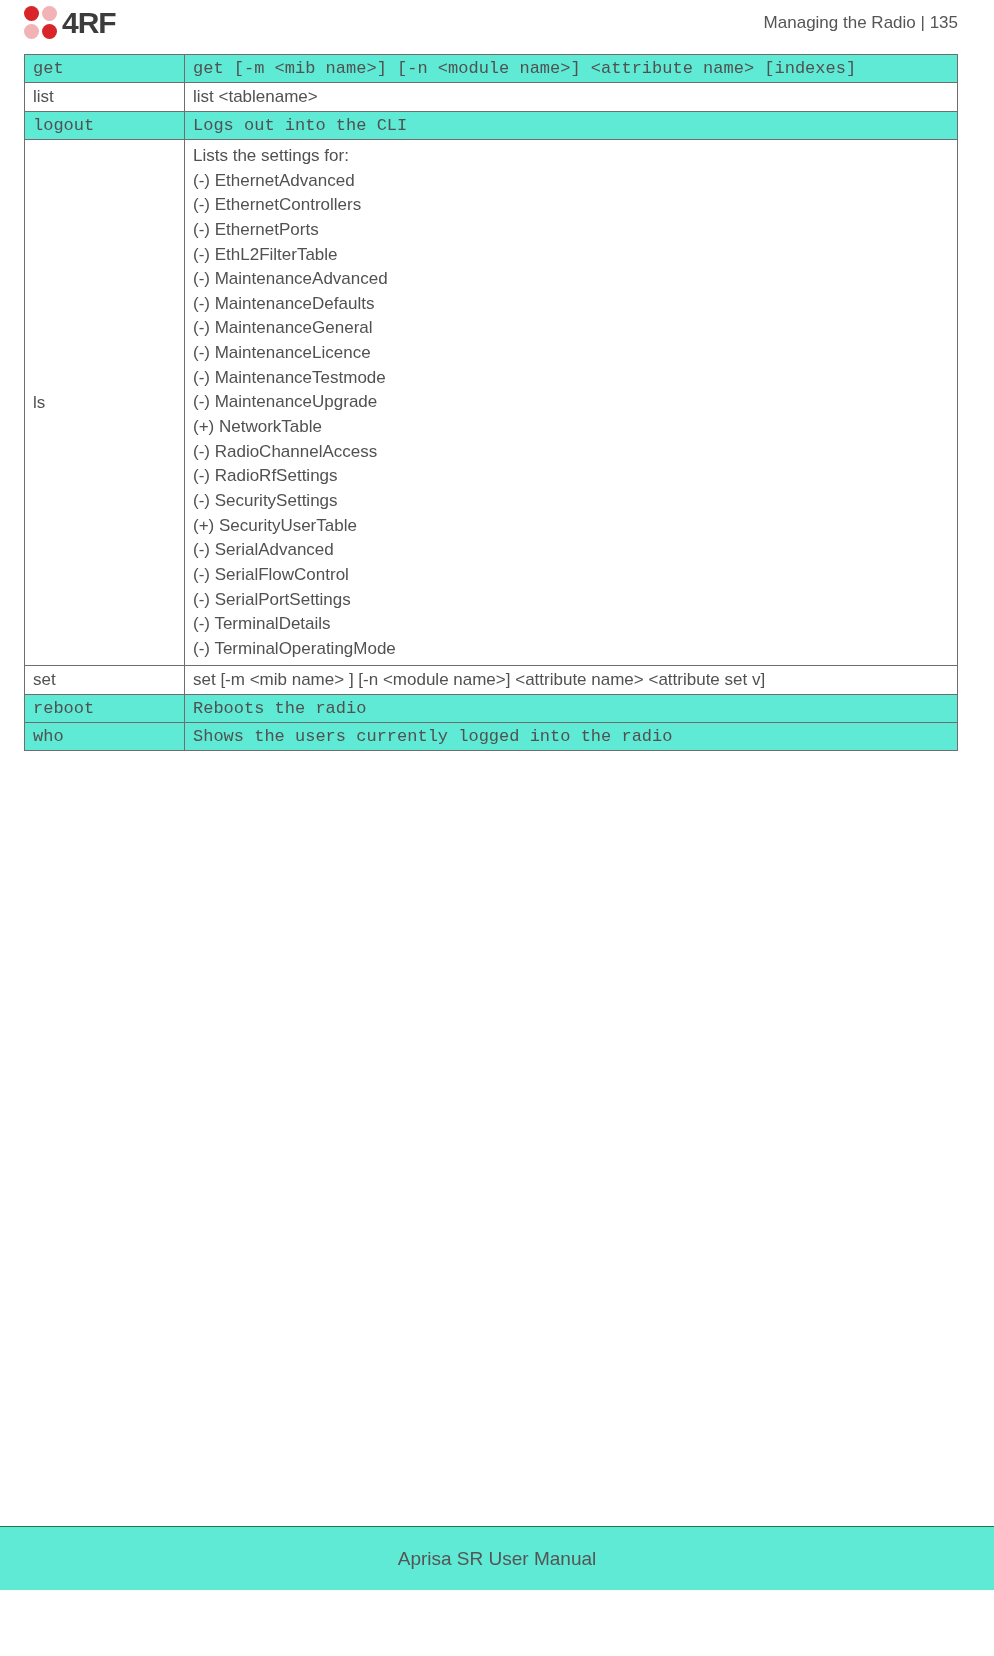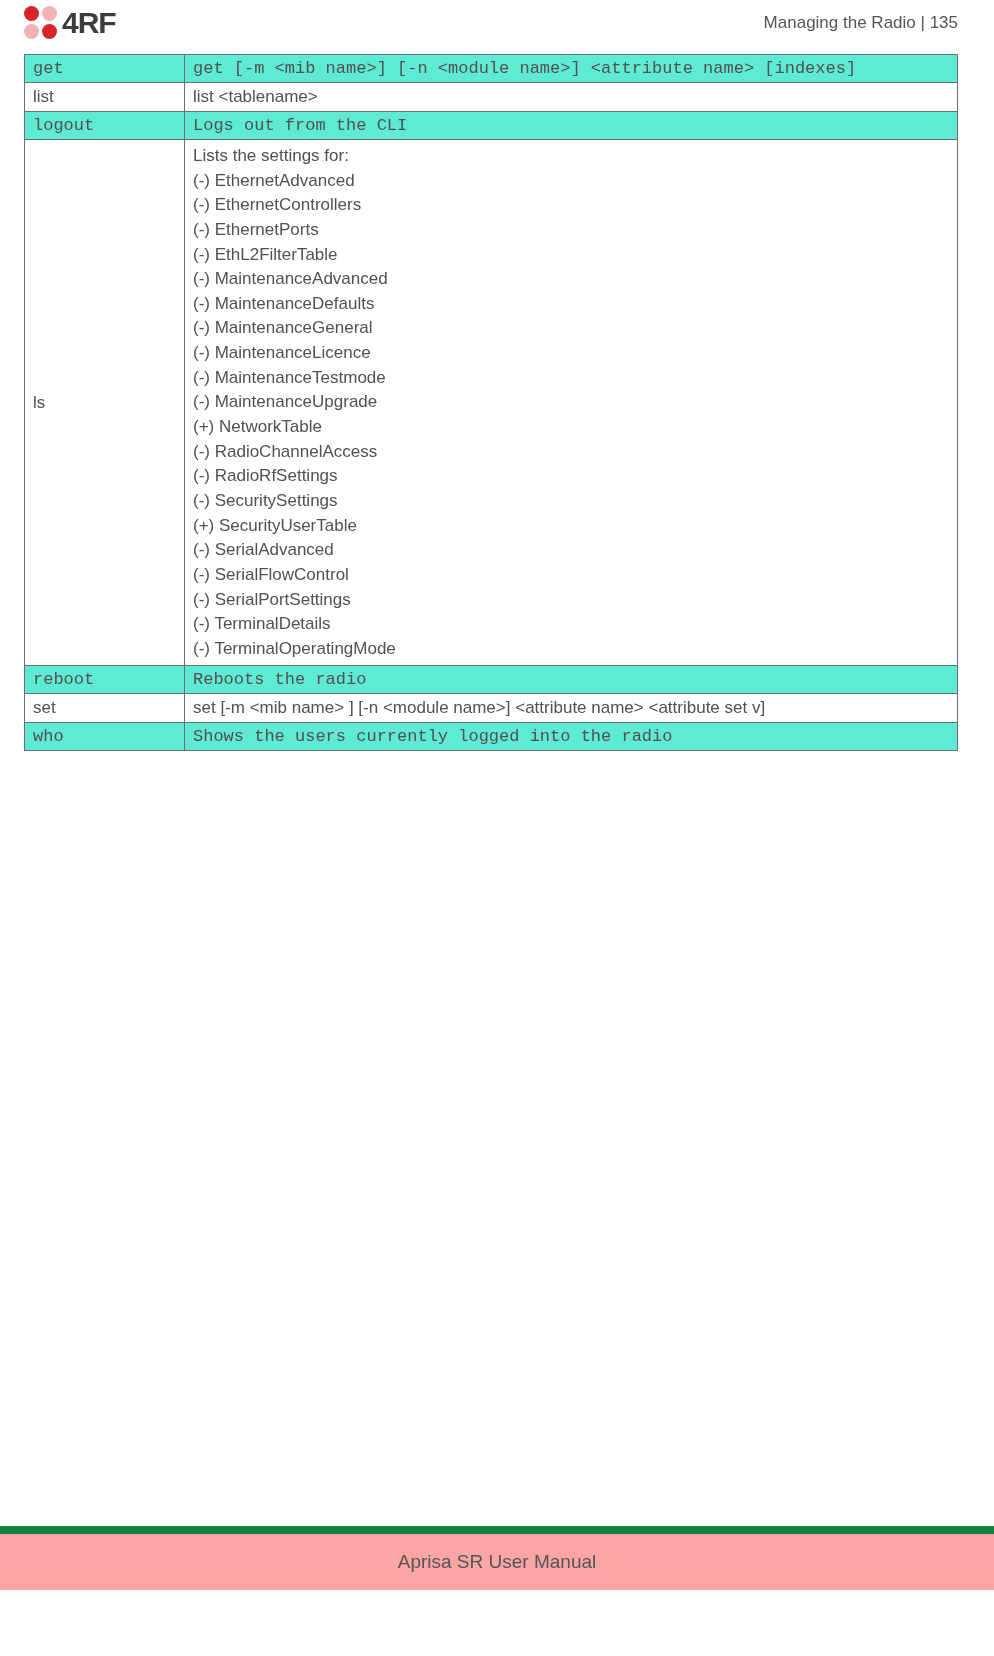--- a/index.html
+++ b/index.html
@@ -71,22 +71,22 @@
   table.cmd td.shade {
     background: #5eead4;
     font-family: Liberation Mono, monospace;
   }
   .ls-block { line-height: 1.45; }
   .footer {
     position: absolute;
     bottom: 0;
     left: 0;
     right: 0;
-    border-top: 8px solid #15803d;
-    background: #fca5a5;
+    border-top: 1px solid #15803d;
+    background: #5eead4;
     height: 64px;
     display: flex;
     align-items: center;
     justify-content: center;
     font-family: Arial, sans-serif;
     font-size: 19px;
     color: #555;
   }
 </style>
 </head>
@@ -116,35 +116,35 @@
         <tr>
           <td class="shade">get</td>
           <td class="shade">get [-m &lt;mib name&gt;] [-n &lt;module name&gt;] &lt;attribute name&gt; [indexes]</td>
         </tr>
         <tr>
           <td>list</td>
           <td>list &lt;tablename&gt;</td>
         </tr>
         <tr>
           <td class="shade">logout</td>
-          <td class="shade">Logs out from the CLI</td>
+          <td class="shade">Logs out into the CLI</td>
         </tr>
         <tr>
           <td style="vertical-align: middle;">ls</td>
           <td style="vertical-align: top;">
             <div class="ls-block">Lists the settings for:<br>(-) EthernetAdvanced<br>(-) EthernetControllers<br>(-) EthernetPorts<br>(-) EthL2FilterTable<br>(-) MaintenanceAdvanced<br>(-) MaintenanceDefaults<br>(-) MaintenanceGeneral<br>(-) MaintenanceLicence<br>(-) MaintenanceTestmode<br>(-) MaintenanceUpgrade<br>(+) NetworkTable<br>(-) RadioChannelAccess<br>(-) RadioRfSettings<br>(-) SecuritySettings<br>(+) SecurityUserTable<br>(-) SerialAdvanced<br>(-) SerialFlowControl<br>(-) SerialPortSettings<br>(-) TerminalDetails<br>(-) TerminalOperatingMode</div>
           </td>
         </tr>
         <tr>
+          <td>set</td>
+          <td>set [-m &lt;mib name&gt; ] [-n &lt;module name&gt;] &lt;attribute name&gt; &lt;attribute set v]</td>
+        </tr>
+        <tr>
           <td class="shade">reboot</td>
           <td class="shade">Reboots the radio</td>
-        </tr>
-        <tr>
-          <td>set</td>
-          <td>set [-m &lt;mib name&gt; ] [-n &lt;module name&gt;] &lt;attribute name&gt; &lt;attribute set v]</td>
         </tr>
         <tr>
           <td class="shade">who</td>
           <td class="shade">Shows the users currently logged into the radio</td>
         </tr>
       </tbody>
   </table>
 
   <div class="footer">
     <span>Aprisa SR User Manual</span>

